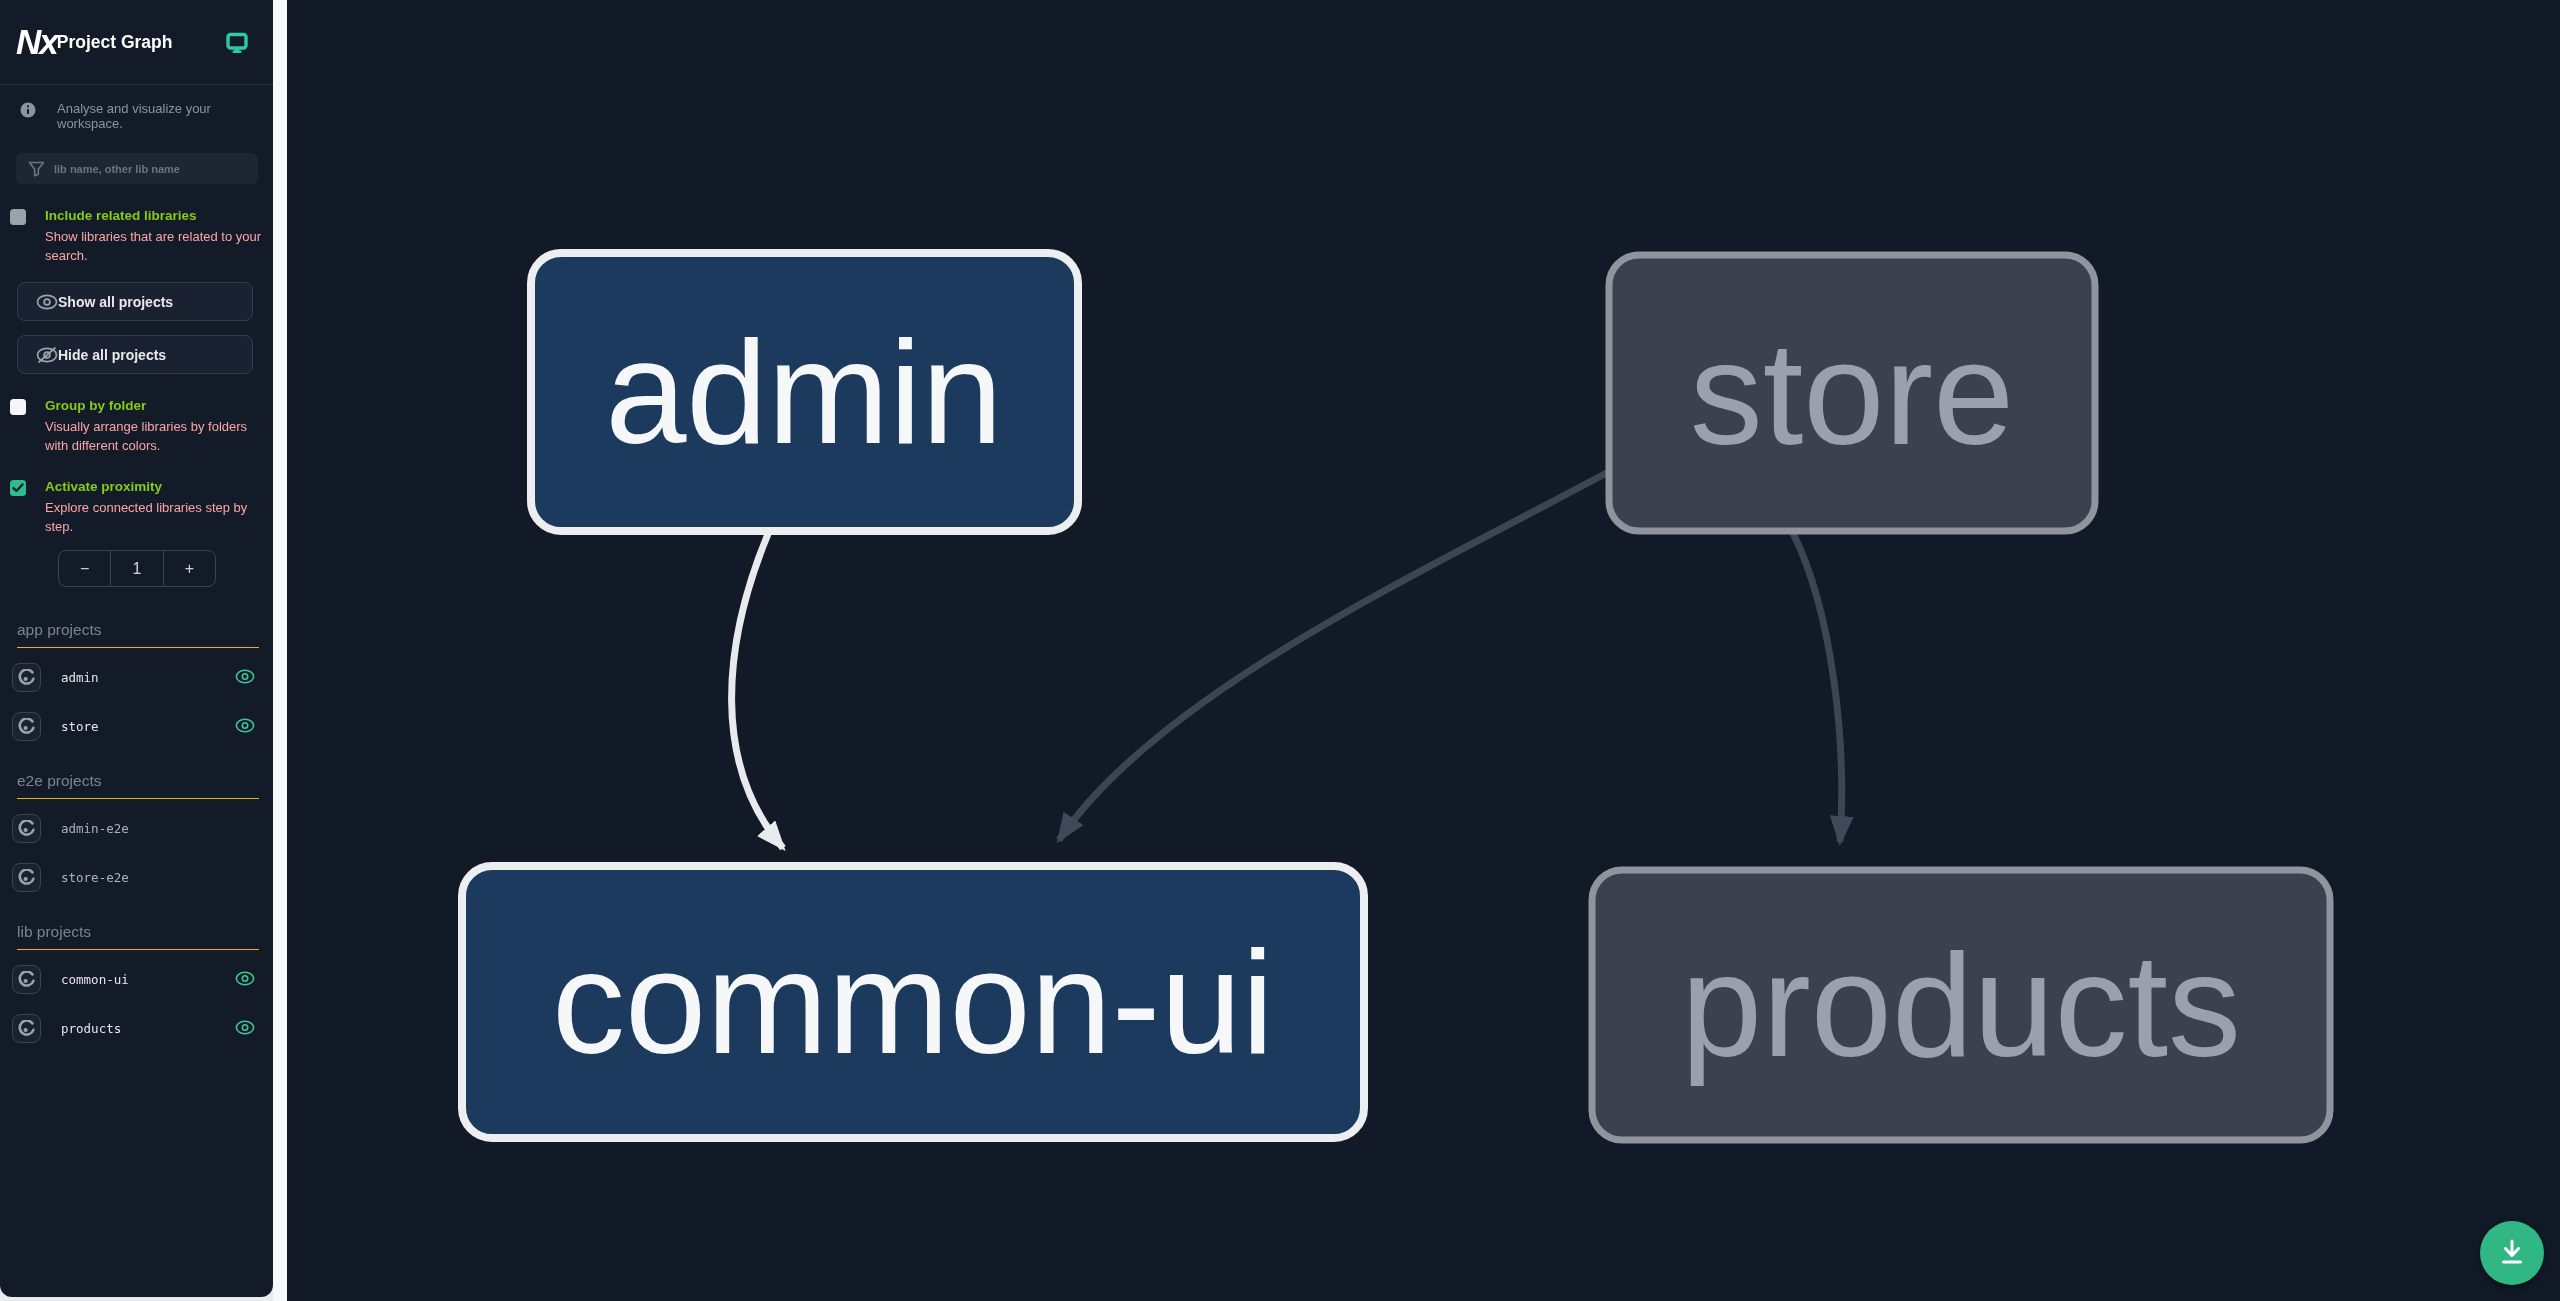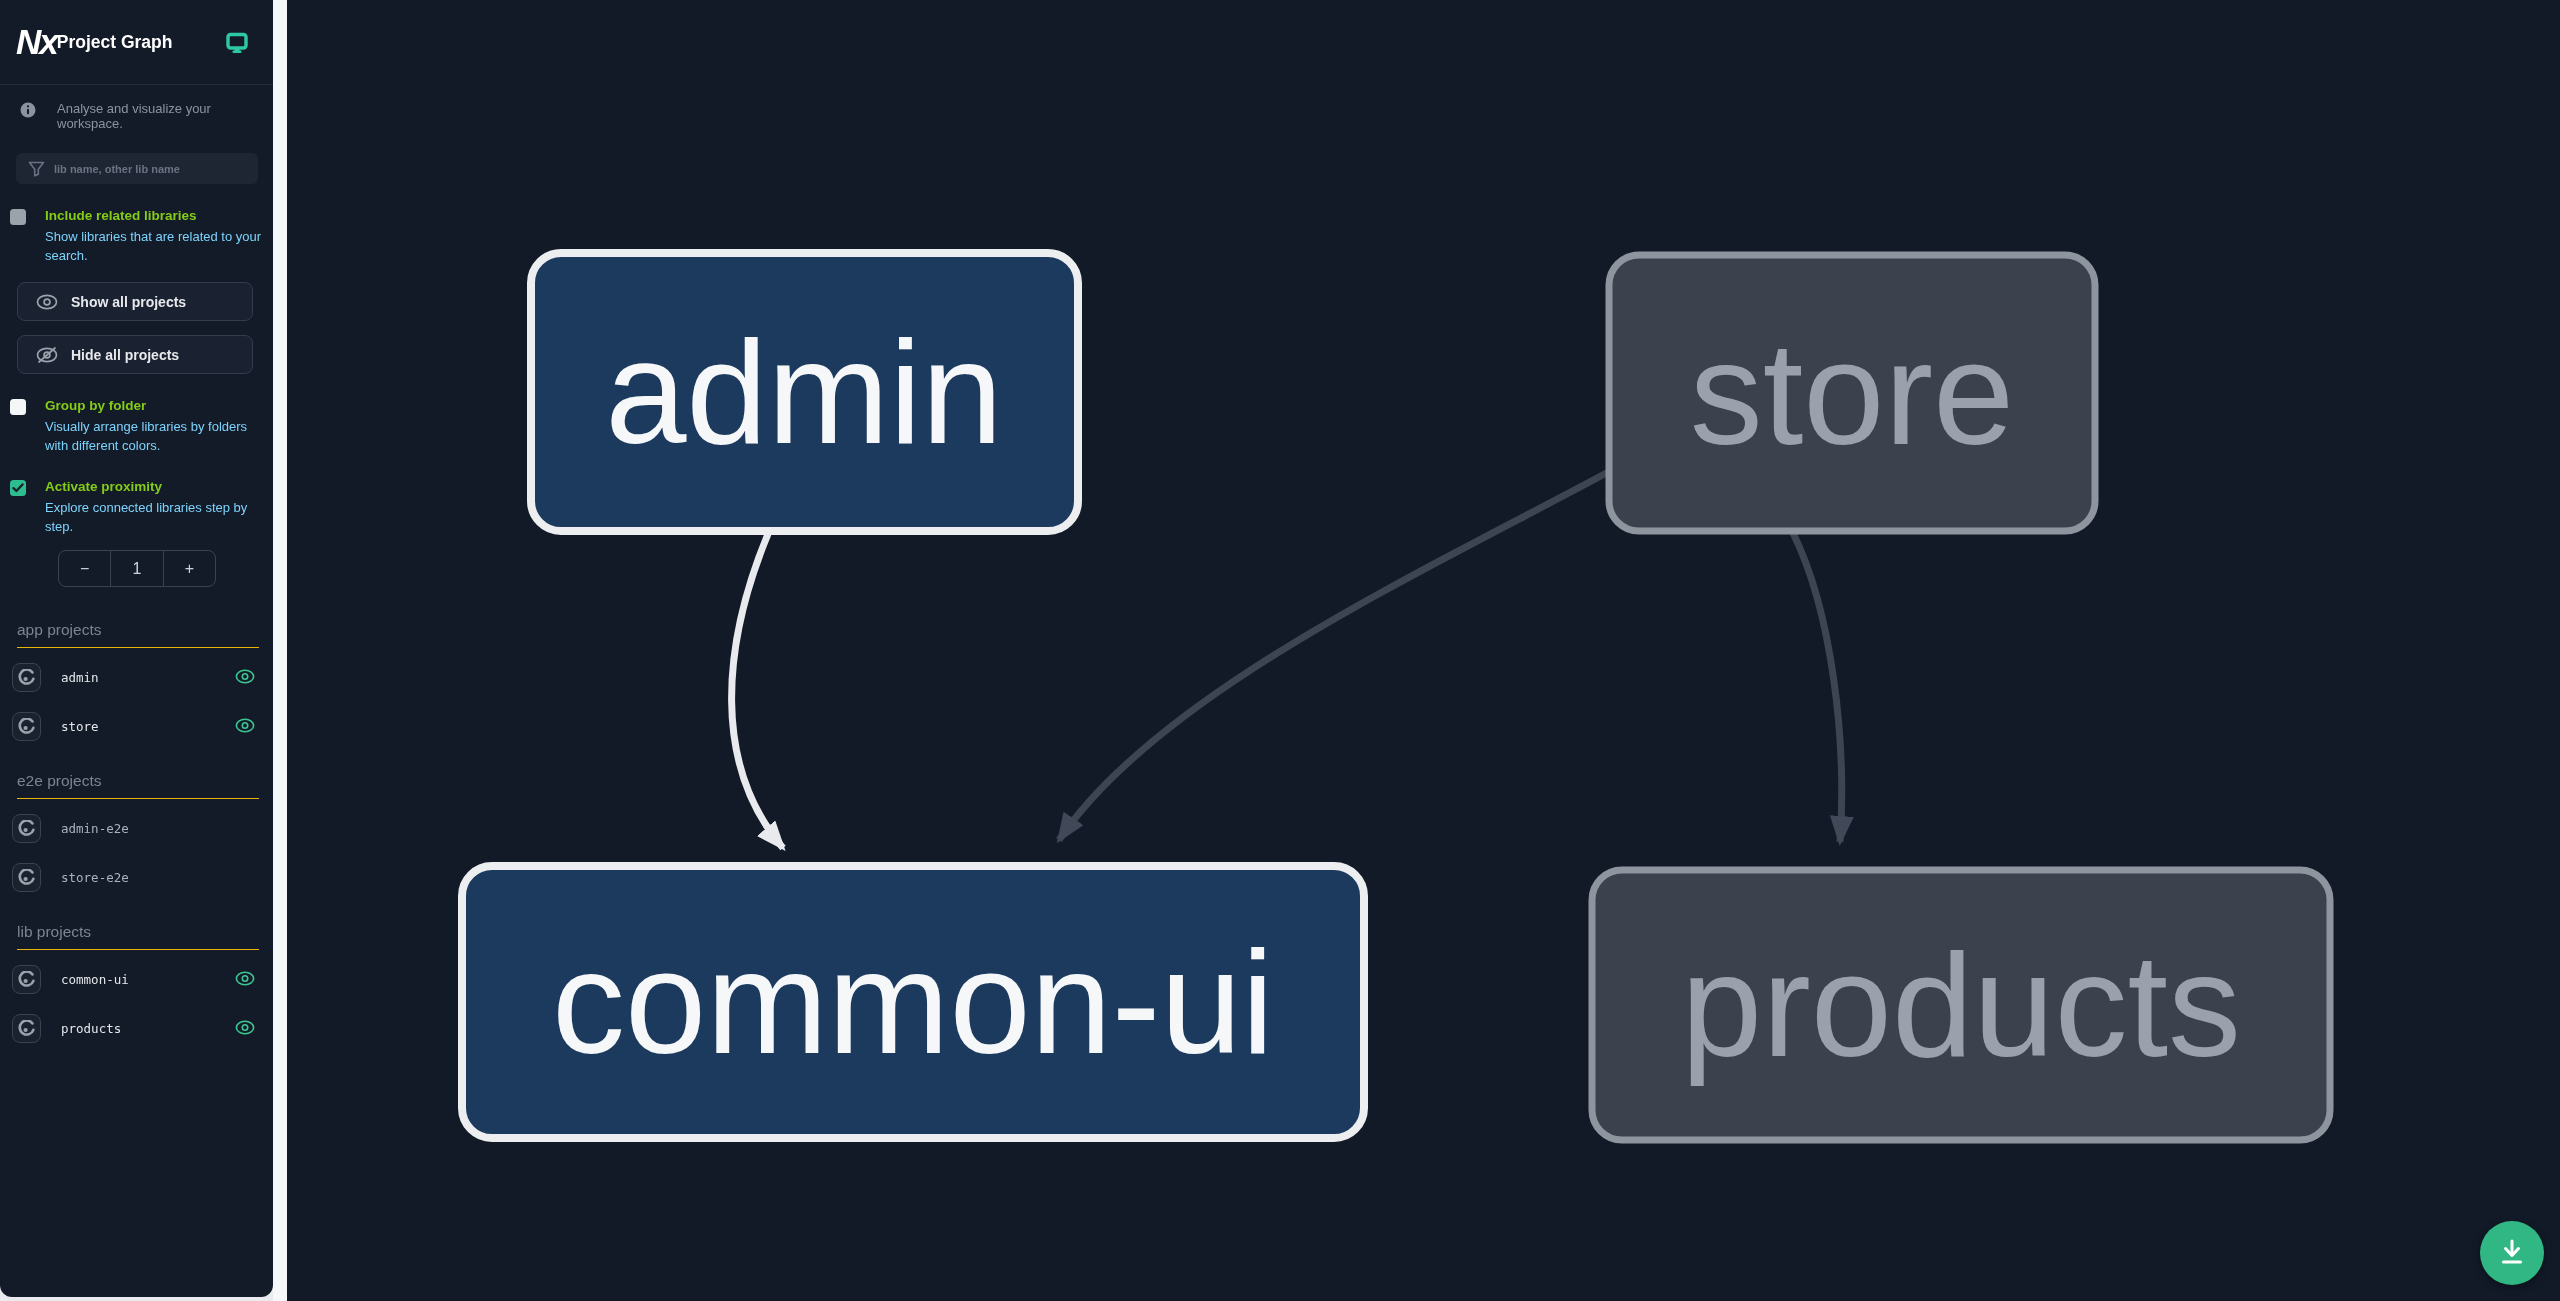--- a/index.html
+++ b/index.html
@@ -26,24 +26,24 @@
   .filter-wrap input::placeholder { color:#6a7383; }
   .funnel-ic { position:absolute; left:12px; top:8px; }
 
   
   .opt { position:relative; padding:0 16px 0 45px; margin-top:24px; }
   .opt .cb { position:absolute; left:10px; top:1px; width:16px; height:16px; border-radius:3.5px; }
   .cb-gray { background:#9aa2ac; }
   .cb-white { background:#f5f6f7; }
   .cb-teal { background:#2ebd8e; display:flex; align-items:center; justify-content:center; }
   .opt-label { font-size:13.5px; font-weight:700; color:#84cc16; }
-  .opt-desc { margin-top:4px; font-size:13px; line-height:19px; color:#7dd3fc; }
-
-  
-  .sb-btn { margin:14px 20px 0 17px; height:39px; width:236px; background:#1a2231; border:1px solid #323c4c; border-radius:8px; display:flex; align-items:center; gap:13px; padding:0 18px; cursor:pointer; }
+  .opt-desc { margin-top:4px; font-size:13px; line-height:19px; color:#fca5a5; }
+
+  
+  .sb-btn { margin:14px 20px 0 17px; height:39px; width:236px; background:#1a2231; border:1px solid #323c4c; border-radius:8px; display:flex; align-items:center; padding:0 18px; cursor:pointer; }
   .sb-btn span { font-size:14px; font-weight:700; color:#e7e9ec; }
   .btn-gap { margin-top:17px; }
 
   
   .stepper { margin:14px 0 0 58px; width:158px; height:37px; border:1px solid #3a4351; border-radius:8px; display:flex; overflow:hidden; }
   .stepper > div { flex:1; display:flex; align-items:center; justify-content:center; color:#cfd4db; font-size:16px; }
   .stepper > div + div { border-left:1px solid #3a4351; }
 
   
   .sect-title { margin:0 14px 0 17px; padding:26px 0 8px 0; font-size:15.5px; color:#7b8494; border-bottom:1px solid #eab308; }

